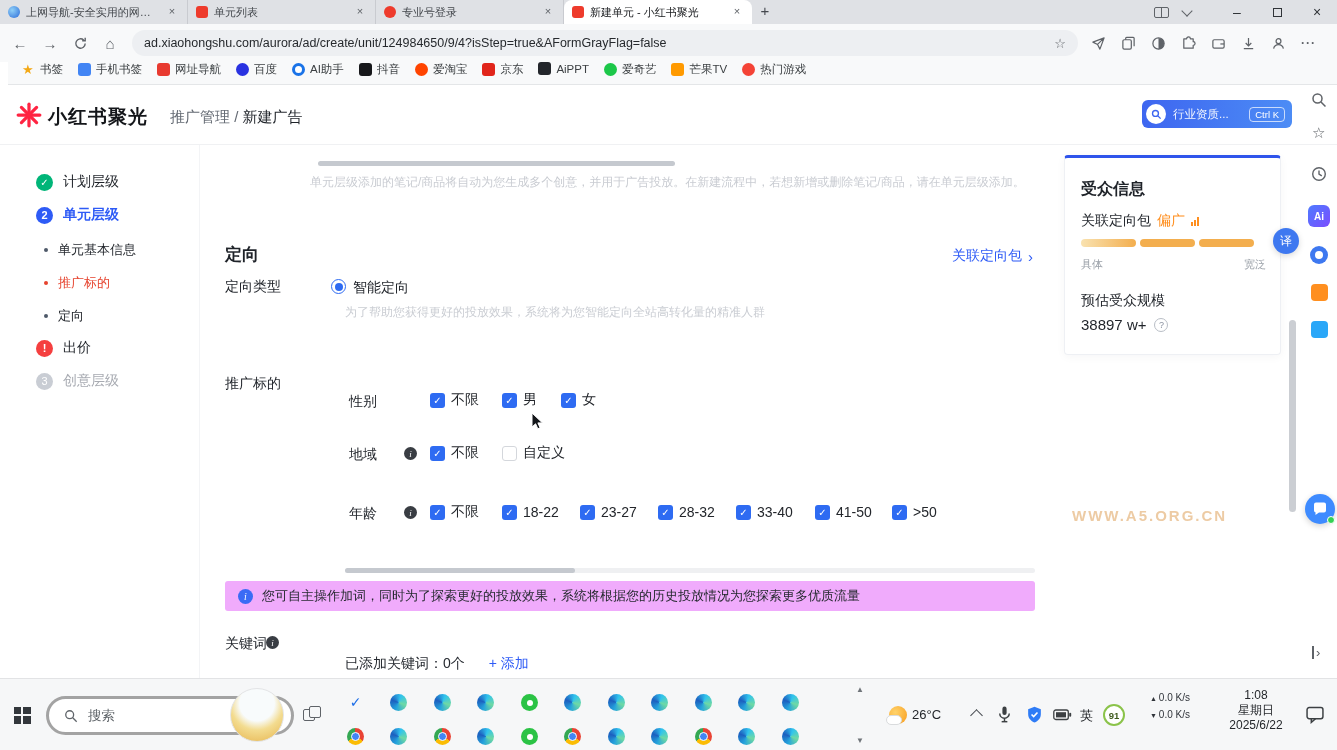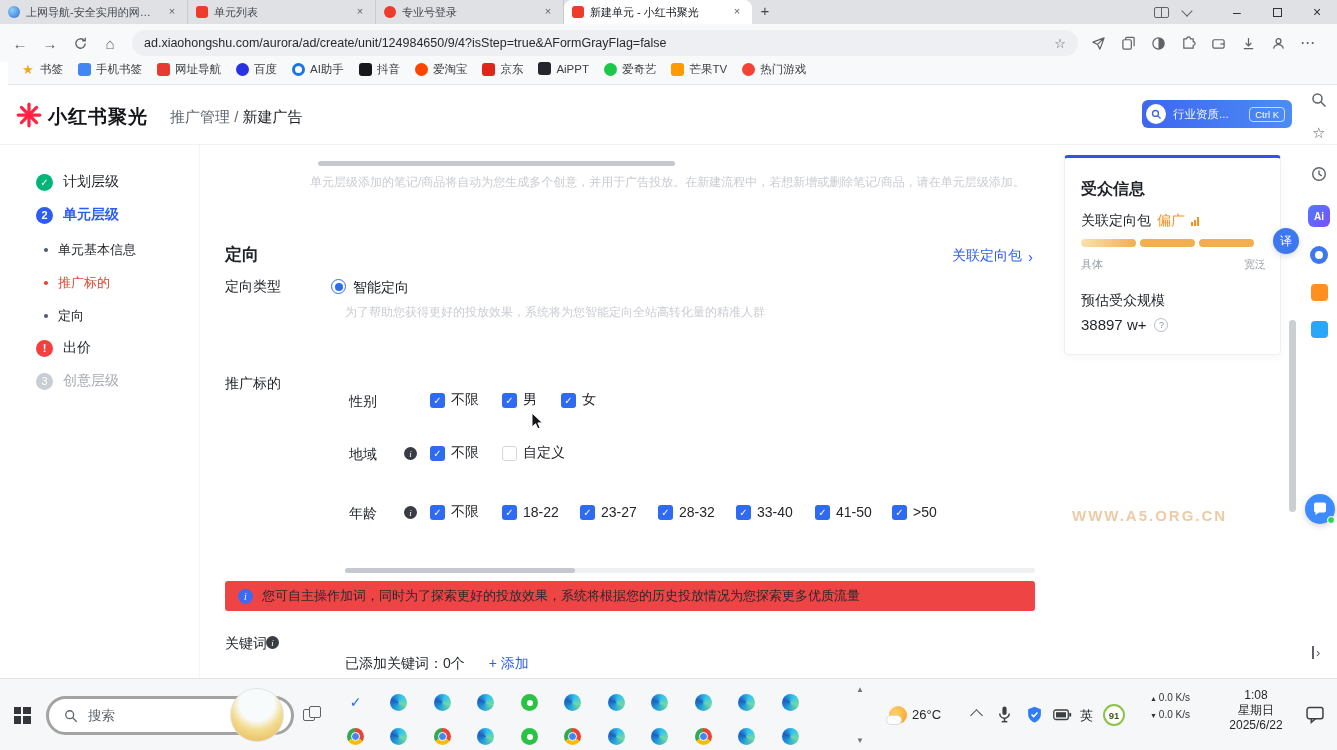--- a/index.html
+++ b/index.html
@@ -93,21 +93,21 @@
 .radio{position:absolute;width:15px;height:15px;border-radius:50%;border:1.5px solid #2e6bf2;background:#fff}
 .radio::after{content:"";position:absolute;inset:2.5px;border-radius:50%;background:#2e6bf2}
 .helptxt{position:absolute;left:345px;top:159px;font-size:12px;color:#cacdd3;white-space:nowrap}
 .opt{position:absolute;display:flex;align-items:center;gap:6px;font-size:14px;color:#23262b;height:16px;white-space:nowrap}
 .cb{width:15px;height:15px;border-radius:3px;flex:0 0 auto;position:relative}
 .cb.on{background:#2e6bf2}
 .cb.on::after{content:"✓";position:absolute;inset:0;color:#fff;font-size:10px;line-height:15px;text-align:center;font-weight:bold}
 .cb.off{background:#fff;border:1px solid #d4d7dc}
 .infoi{width:13px;height:13px;border-radius:50%;background:#393d43;color:#fff;font-size:9px;display:inline-flex;align-items:center;justify-content:center;flex:0 0 auto}
 .infoi::before{content:"i";font-style:italic;font-family:"Liberation Serif",serif}
-.banner{position:absolute;left:225px;top:436px;width:810px;height:30px;background:#ef4444;border-radius:3px;display:flex;align-items:center;padding-left:13px;gap:9px}
+.banner{position:absolute;left:225px;top:436px;width:810px;height:30px;background:#f0abfc;border-radius:3px;display:flex;align-items:center;padding-left:13px;gap:9px}
 .binfo{width:15px;height:15px;border-radius:50%;background:#3b6bf5;color:#fff;font-size:10px;display:flex;align-items:center;justify-content:center;flex:0 0 auto}
 .binfo::before{content:"i";font-style:italic;font-family:"Liberation Serif",serif}
 .banner-text{font-size:13px;color:#262a30;white-space:nowrap}
 .kwrow{position:absolute;left:345px;top:510px;display:flex;align-items:center;font-size:14px;color:#262a30}
 .kwadd{color:#2e5bf6;margin-left:24px}
 
 
 .aud{position:absolute;left:1064px;top:10px;width:217px;height:200px;background:#fff;border:1px solid #eef0f4;border-top:3px solid #2f54eb;border-radius:4px;box-shadow:0 2px 10px rgba(31,35,41,.04)}
 .aud-title{position:absolute;left:16px;top:21px;font-size:16px;font-weight:bold;color:#1f2329}
 .aud-range{position:absolute;left:16px;top:54px;display:flex;align-items:center;gap:6px;font-size:14px;color:#1f2329;white-space:nowrap}

